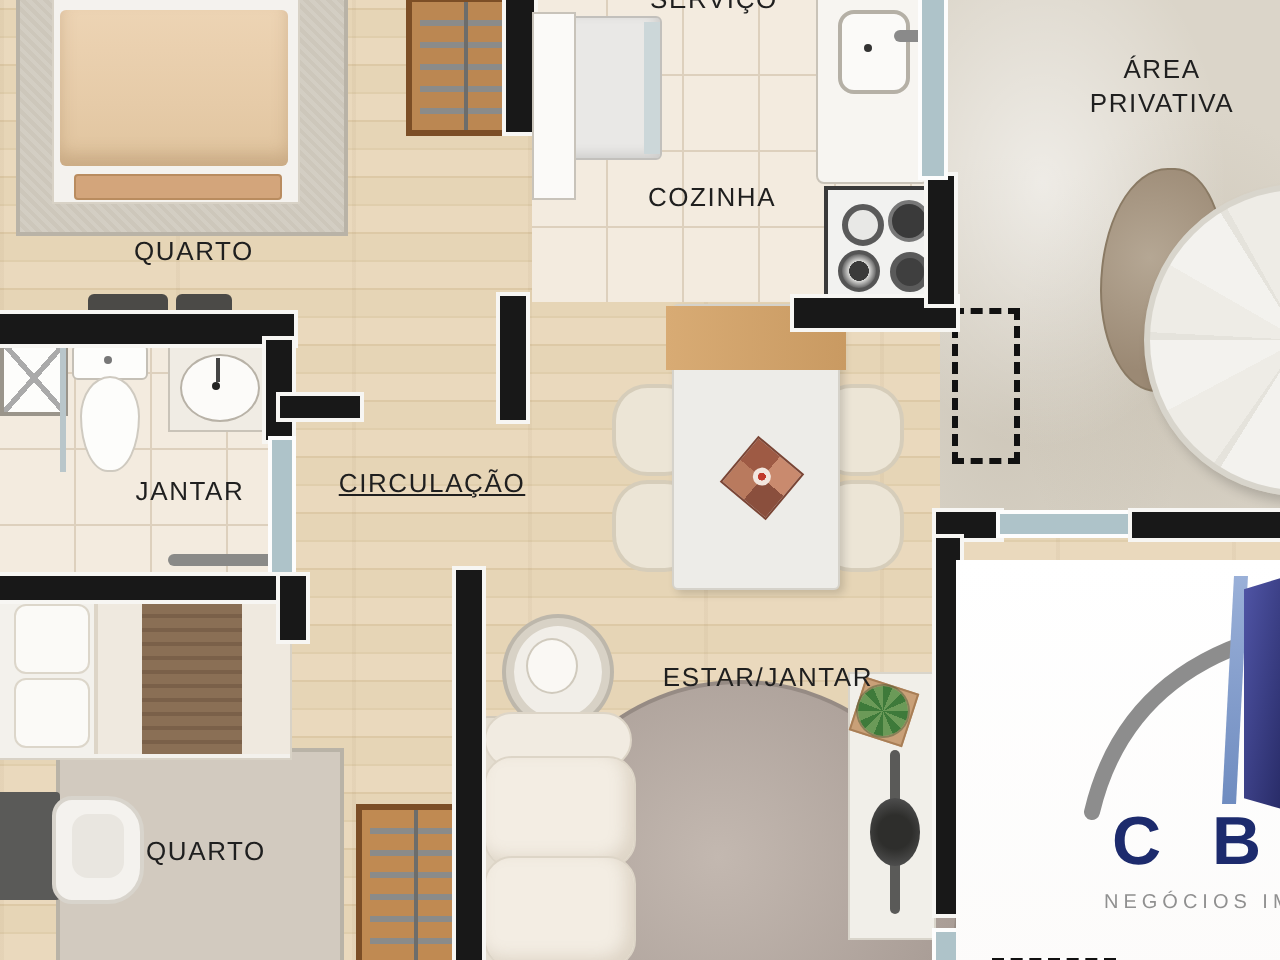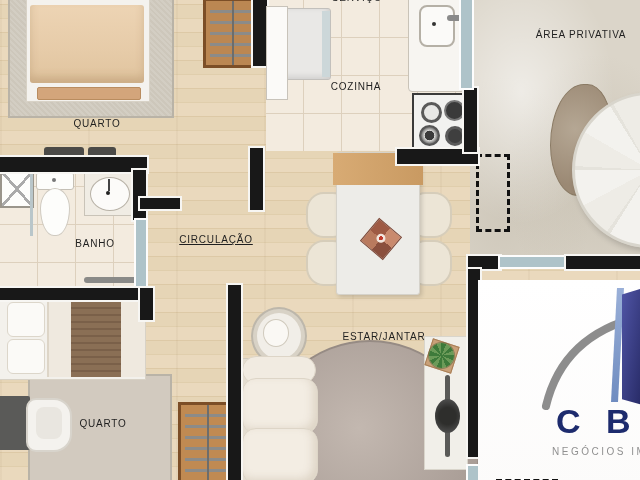--- a/index.html
+++ b/index.html
@@ -13,21 +13,21 @@
       repeating-linear-gradient(0deg, transparent 0 37px, #ddd0bd 37px 38px),
       repeating-linear-gradient(90deg, transparent 0 37px, #ddd0bd 37px 38px),
       #f3ebdf;}
   .concrete{background:
       radial-gradient(ellipse at 30% 35%, rgba(255,255,255,.55), transparent 55%),
       radial-gradient(ellipse at 75% 70%, rgba(150,140,120,.22), transparent 50%),
       radial-gradient(ellipse at 20% 80%, rgba(150,140,120,.18), transparent 45%),
       #dbd5c9;}
   .wall{position:absolute;background:#181818;box-shadow:0 0 0 2px #f7f6f3;}
   .glass{position:absolute;background:#aec3c9;box-shadow:0 0 0 2px #fdfdfd;}
-  .room-label{position:absolute;font-size:10px;color:#1f1f1f;letter-spacing:.8px;
+  .room-label{position:absolute;font-size:13px;color:#1f1f1f;letter-spacing:.8px;
     white-space:nowrap;transform:translateX(-50%);text-align:center;}
   .rug{position:absolute;border:2px solid #b9b3a7;background:
       repeating-linear-gradient(45deg, rgba(255,255,255,.12) 0 2px, transparent 2px 4px),#cdc7bb;}
   .furn{position:absolute;}
 </style>
 </head>
 <body>
 
 <div id="canvas">
 
@@ -142,24 +142,24 @@
   <div class="wall" style="left:464px;top:88px;width:13px;height:64px;"></div>
   <div class="glass" style="left:461px;top:-2px;width:11px;height:90px;"></div>
   <div class="wall" style="left:468px;top:256px;width:32px;height:13px;"></div>
   <div class="glass" style="left:500px;top:257px;width:66px;height:10px;"></div>
   <div class="wall" style="left:566px;top:256px;width:74px;height:13px;"></div>
   <div class="wall" style="left:468px;top:269px;width:12px;height:188px;"></div>
   <div class="glass" style="left:468px;top:466px;width:12px;height:14px;"></div>
   <div class="furn" style="left:266px;top:6px;width:20px;height:92px;background:#fbfaf8;border:1px solid #c8c3ba;"></div>
 
   <div class="room-label" style="left:357px;top:-8px;">SERVIÇO</div>
-  <div class="room-label" style="left:356px;top:81px;">COZINHA</div>
+  <div class="room-label" style="left:356px;top:91px;">COZINHA</div>
   <div class="room-label" style="left:581px;top:26px;white-space:normal;width:92px;line-height:17px;">ÁREA PRIVATIVA</div>
   <div class="room-label" style="left:97px;top:118px;">QUARTO</div>
-  <div class="room-label" style="left:95px;top:238px;">BANHO</div>
+  <div class="room-label" style="left:95px;top:238px;">JANTAR</div>
   <div class="room-label" style="left:216px;top:234px;text-decoration:underline;">CIRCULAÇÃO</div>
   <div class="room-label" style="left:360px;top:331px;padding-left:48px;">ESTAR/JANTAR</div>
   <div class="room-label" style="left:103px;top:418px;">QUARTO</div>
 
   <div class="abs" style="left:478px;top:280px;width:162px;height:212px;background:linear-gradient(180deg,#ffffff 0%,#fcfbfa 100%);overflow:hidden;">
     <svg width="120" height="110" style="position:absolute;left:62px;top:22px;" viewBox="0 0 120 110">
       <path d="M6,104 Q24,28 112,12" stroke="#8d8d8d" stroke-width="8" fill="none" stroke-linecap="round"></path>
     </svg>
     <div class="abs" style="left:136px;top:8px;width:7px;height:114px;background:linear-gradient(180deg,#9ab0d8,#6f8cc0);transform:skewX(-3deg);"></div>
     <div class="abs" style="left:144px;top:2px;width:60px;height:126px;background:linear-gradient(100deg,#5156a8 0%,#23265f 55%,#10134a 100%);clip-path:polygon(0 10%,55% 2%,100% 0,100% 100%,30% 97%,0 93%);"></div>

